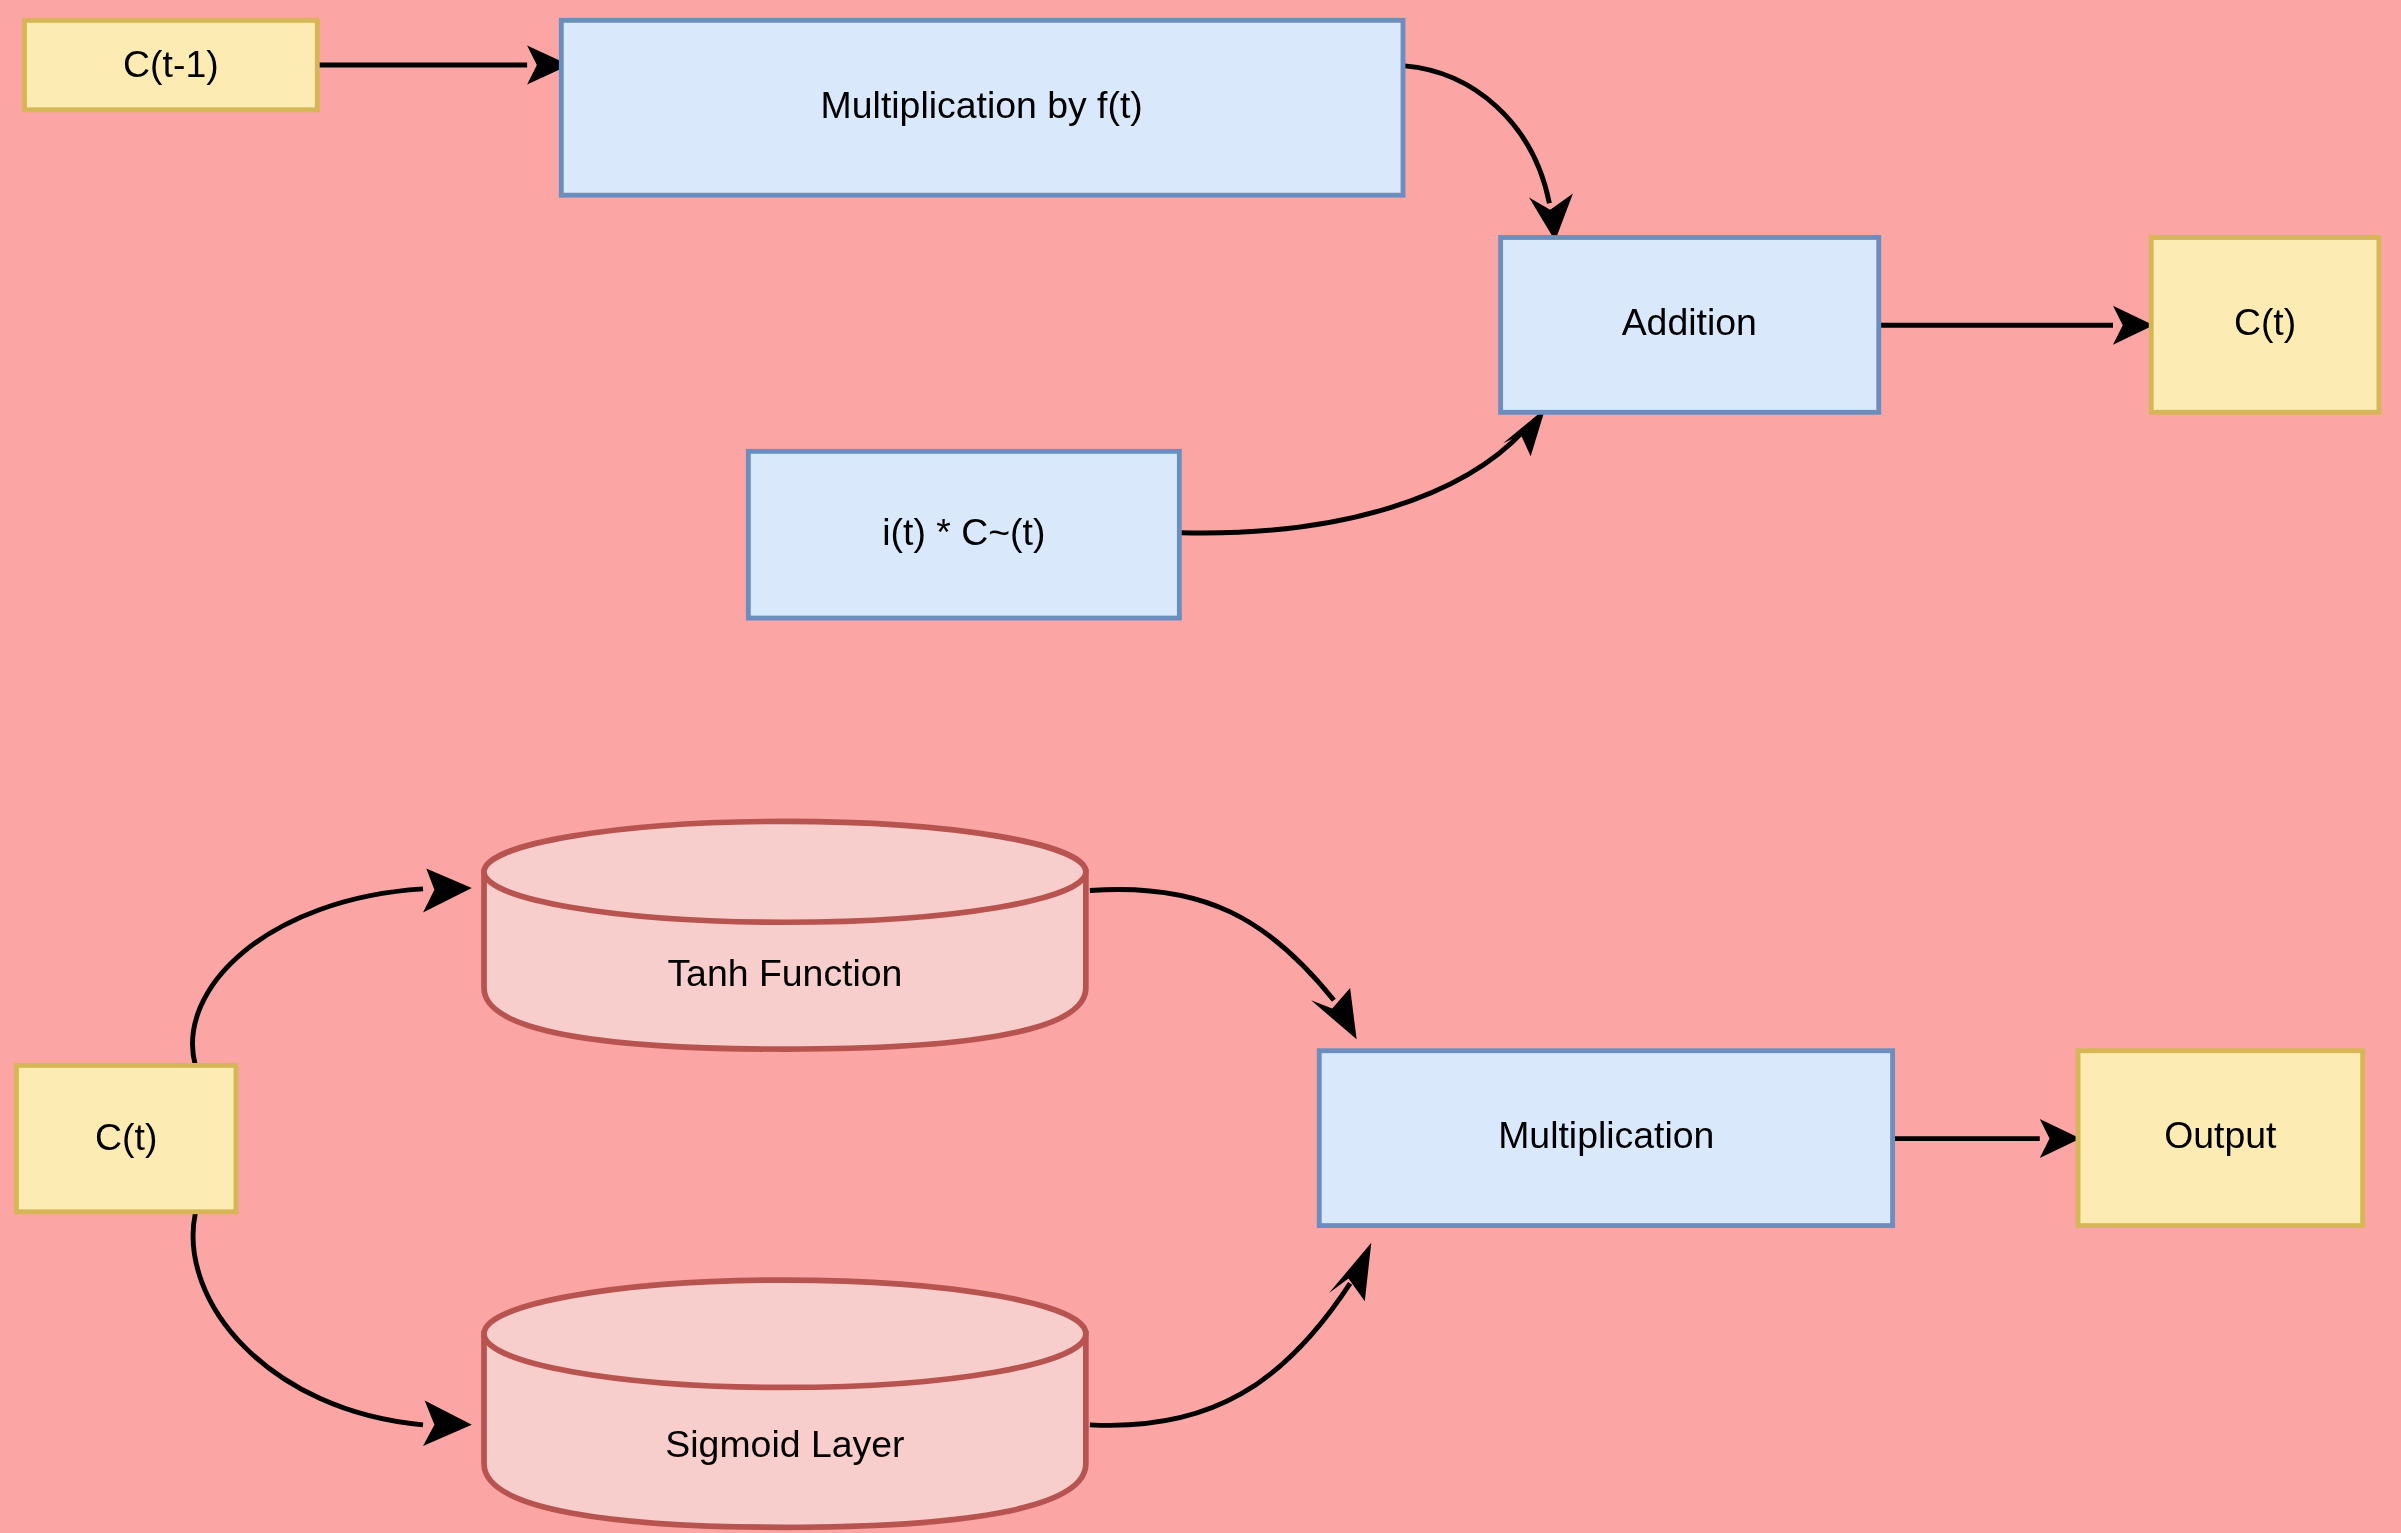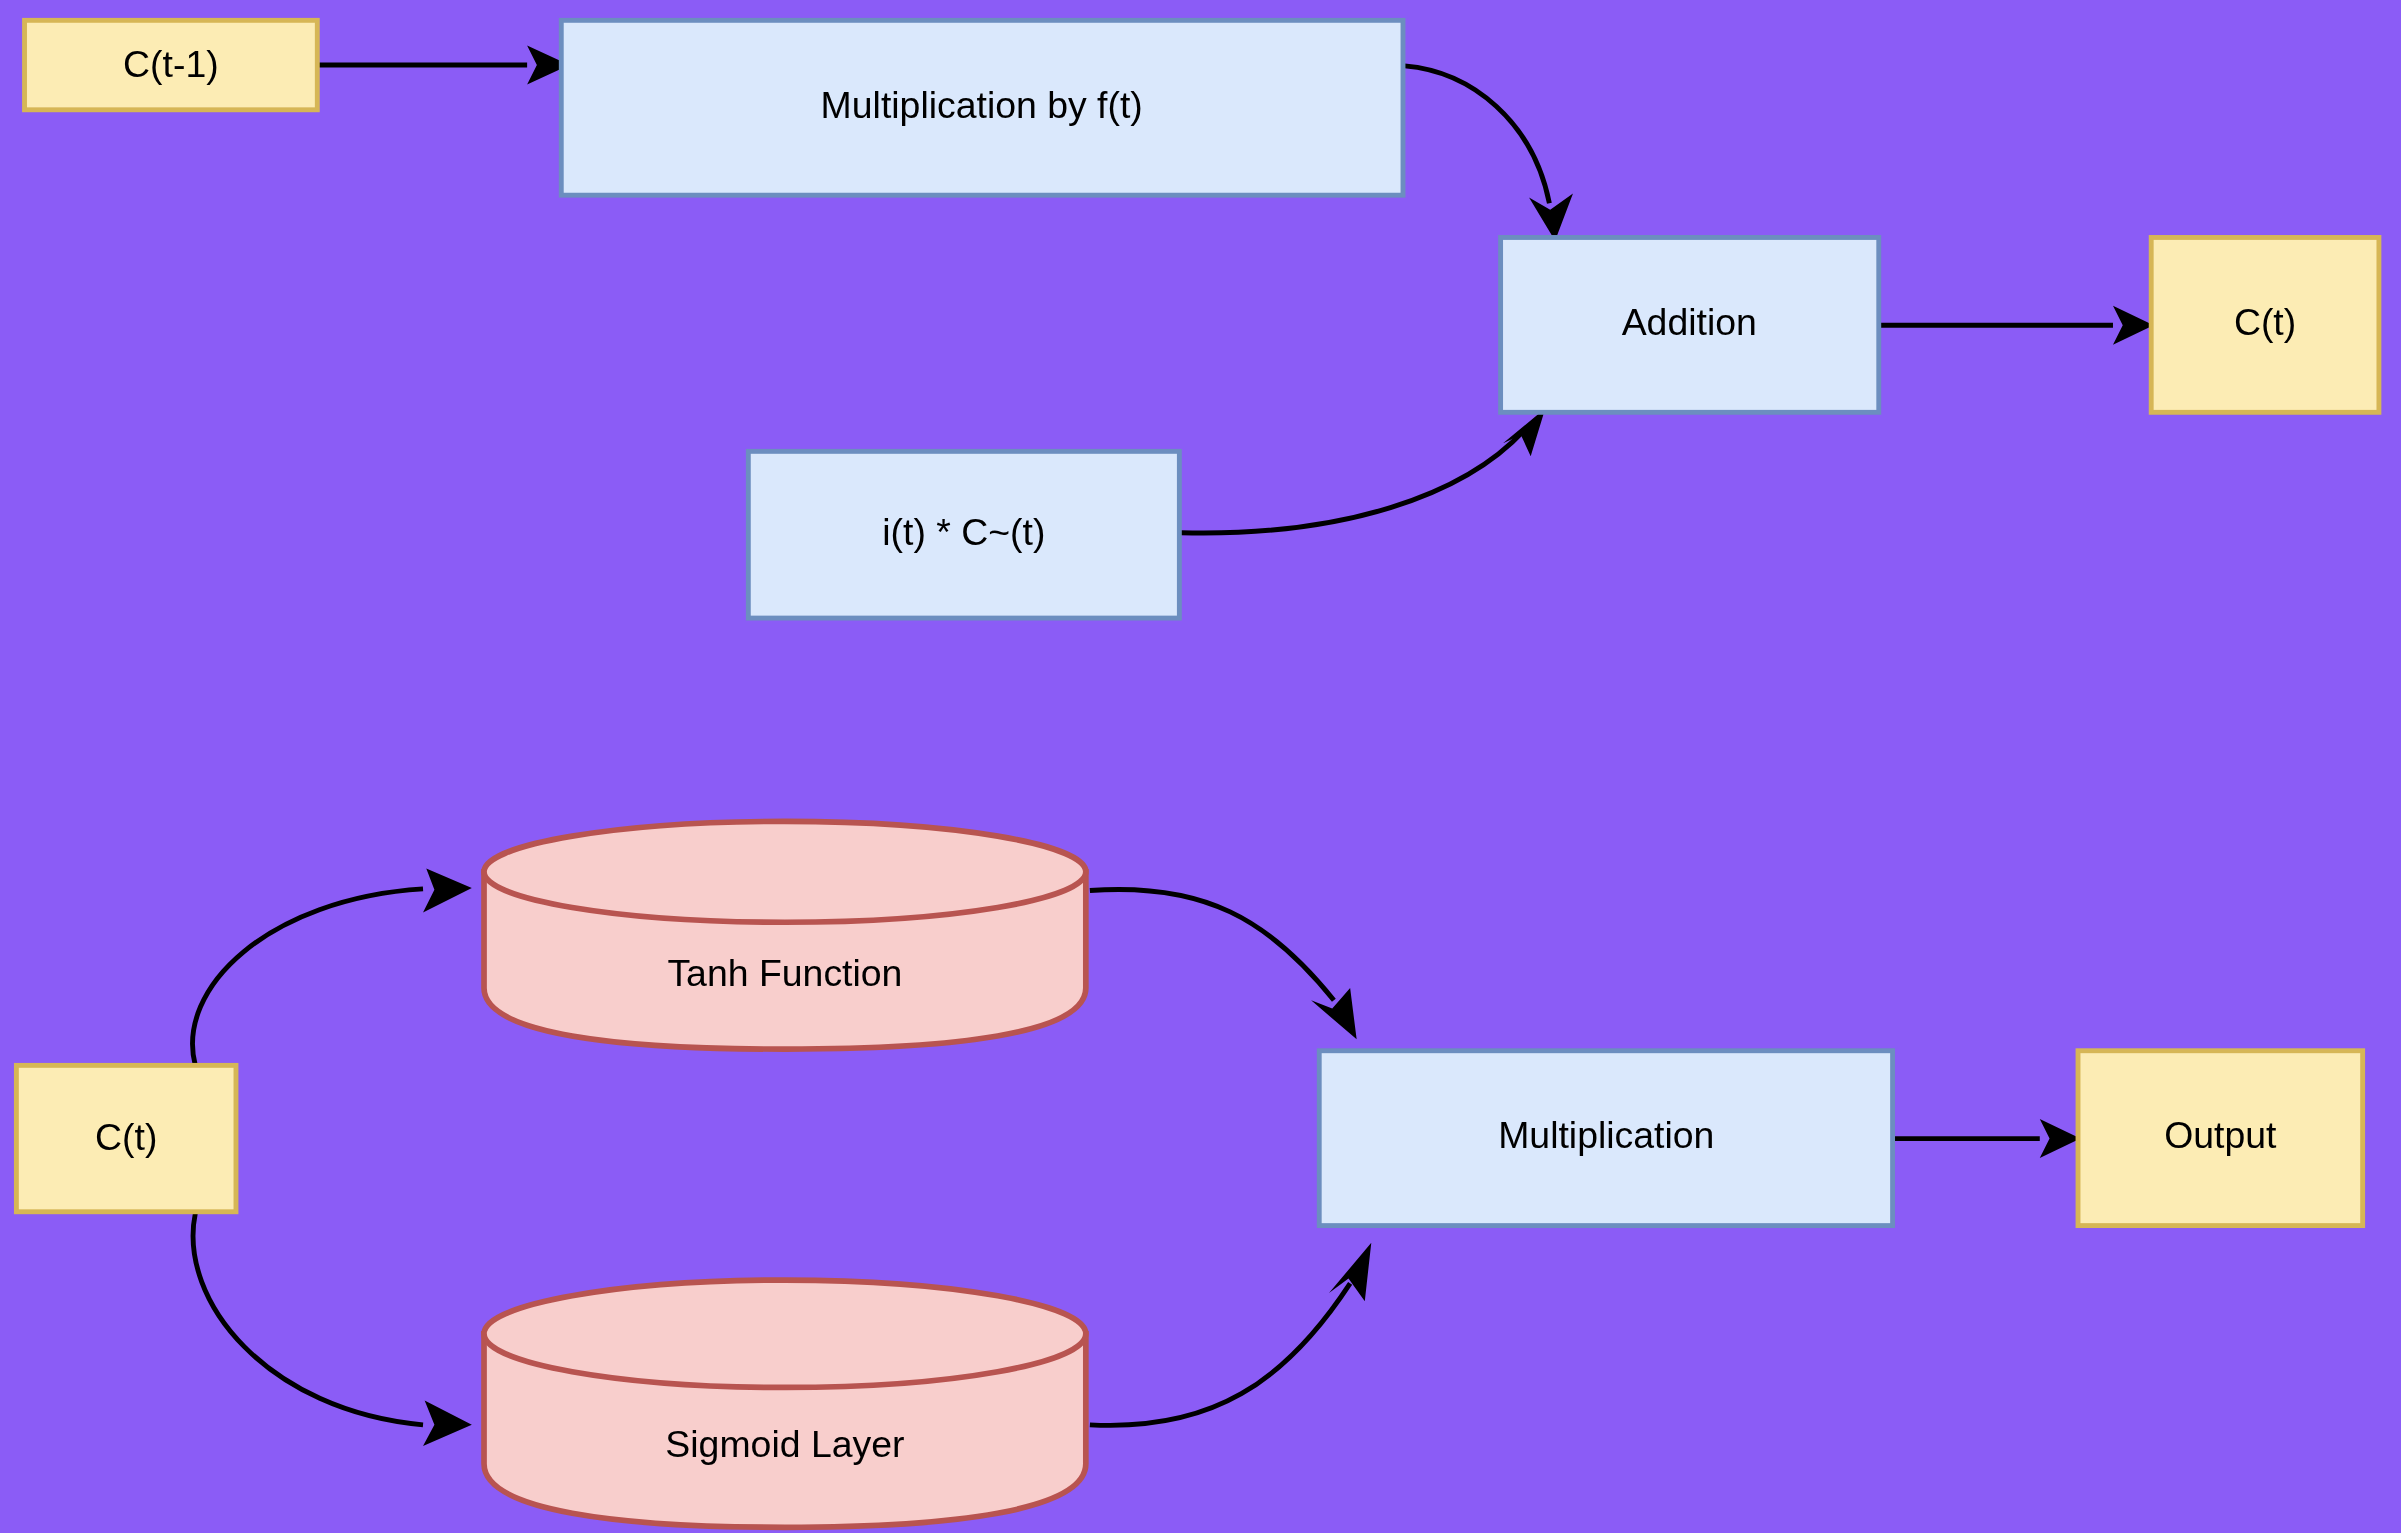--- a/index.html
+++ b/index.html
@@ -8,21 +8,21 @@
     padding: 0;
     background: #ffffff;
   }
   body {
     font-family: "Liberation Sans", sans-serif;
   }
   #diagram-root {
     position: relative;
     width: 2401px;
     height: 1533px;
-    background: #8b5cf6;
+    background: #fca5a5;
     overflow: hidden;
   }
   svg.canvas {
     position: absolute;
     left: 0;
     top: 0;
     width: 2401px;
     height: 1533px;
     display: block;
   }

